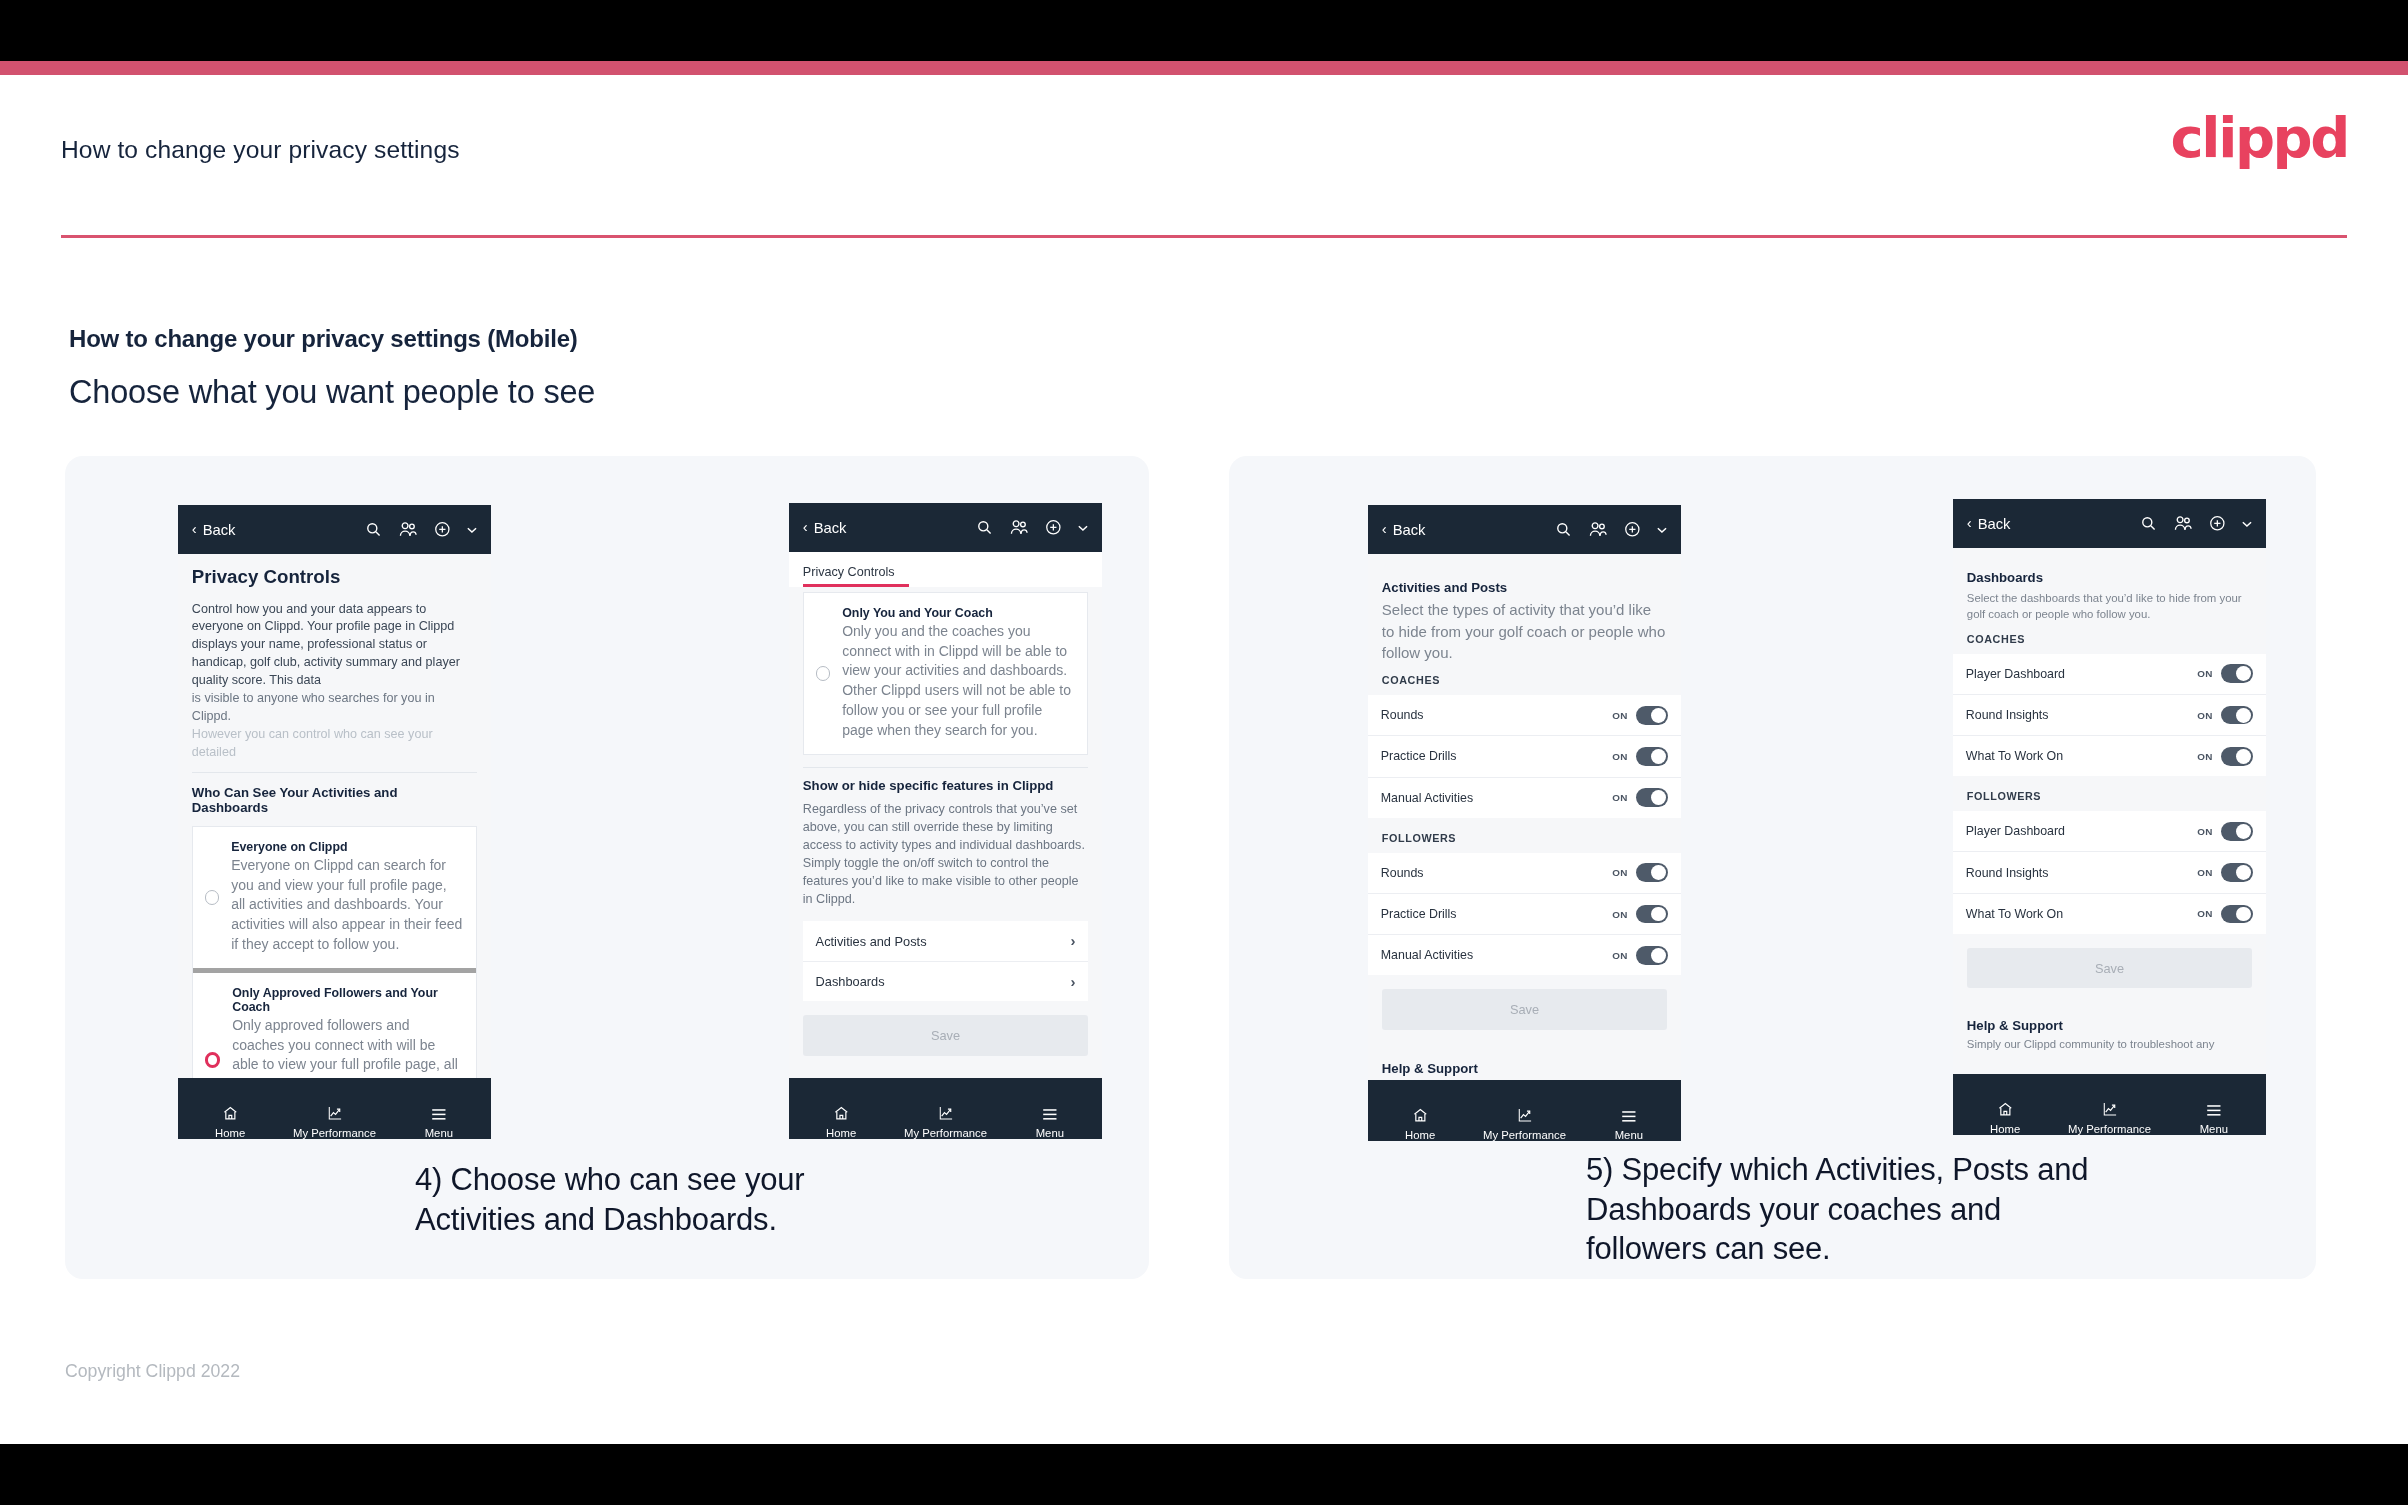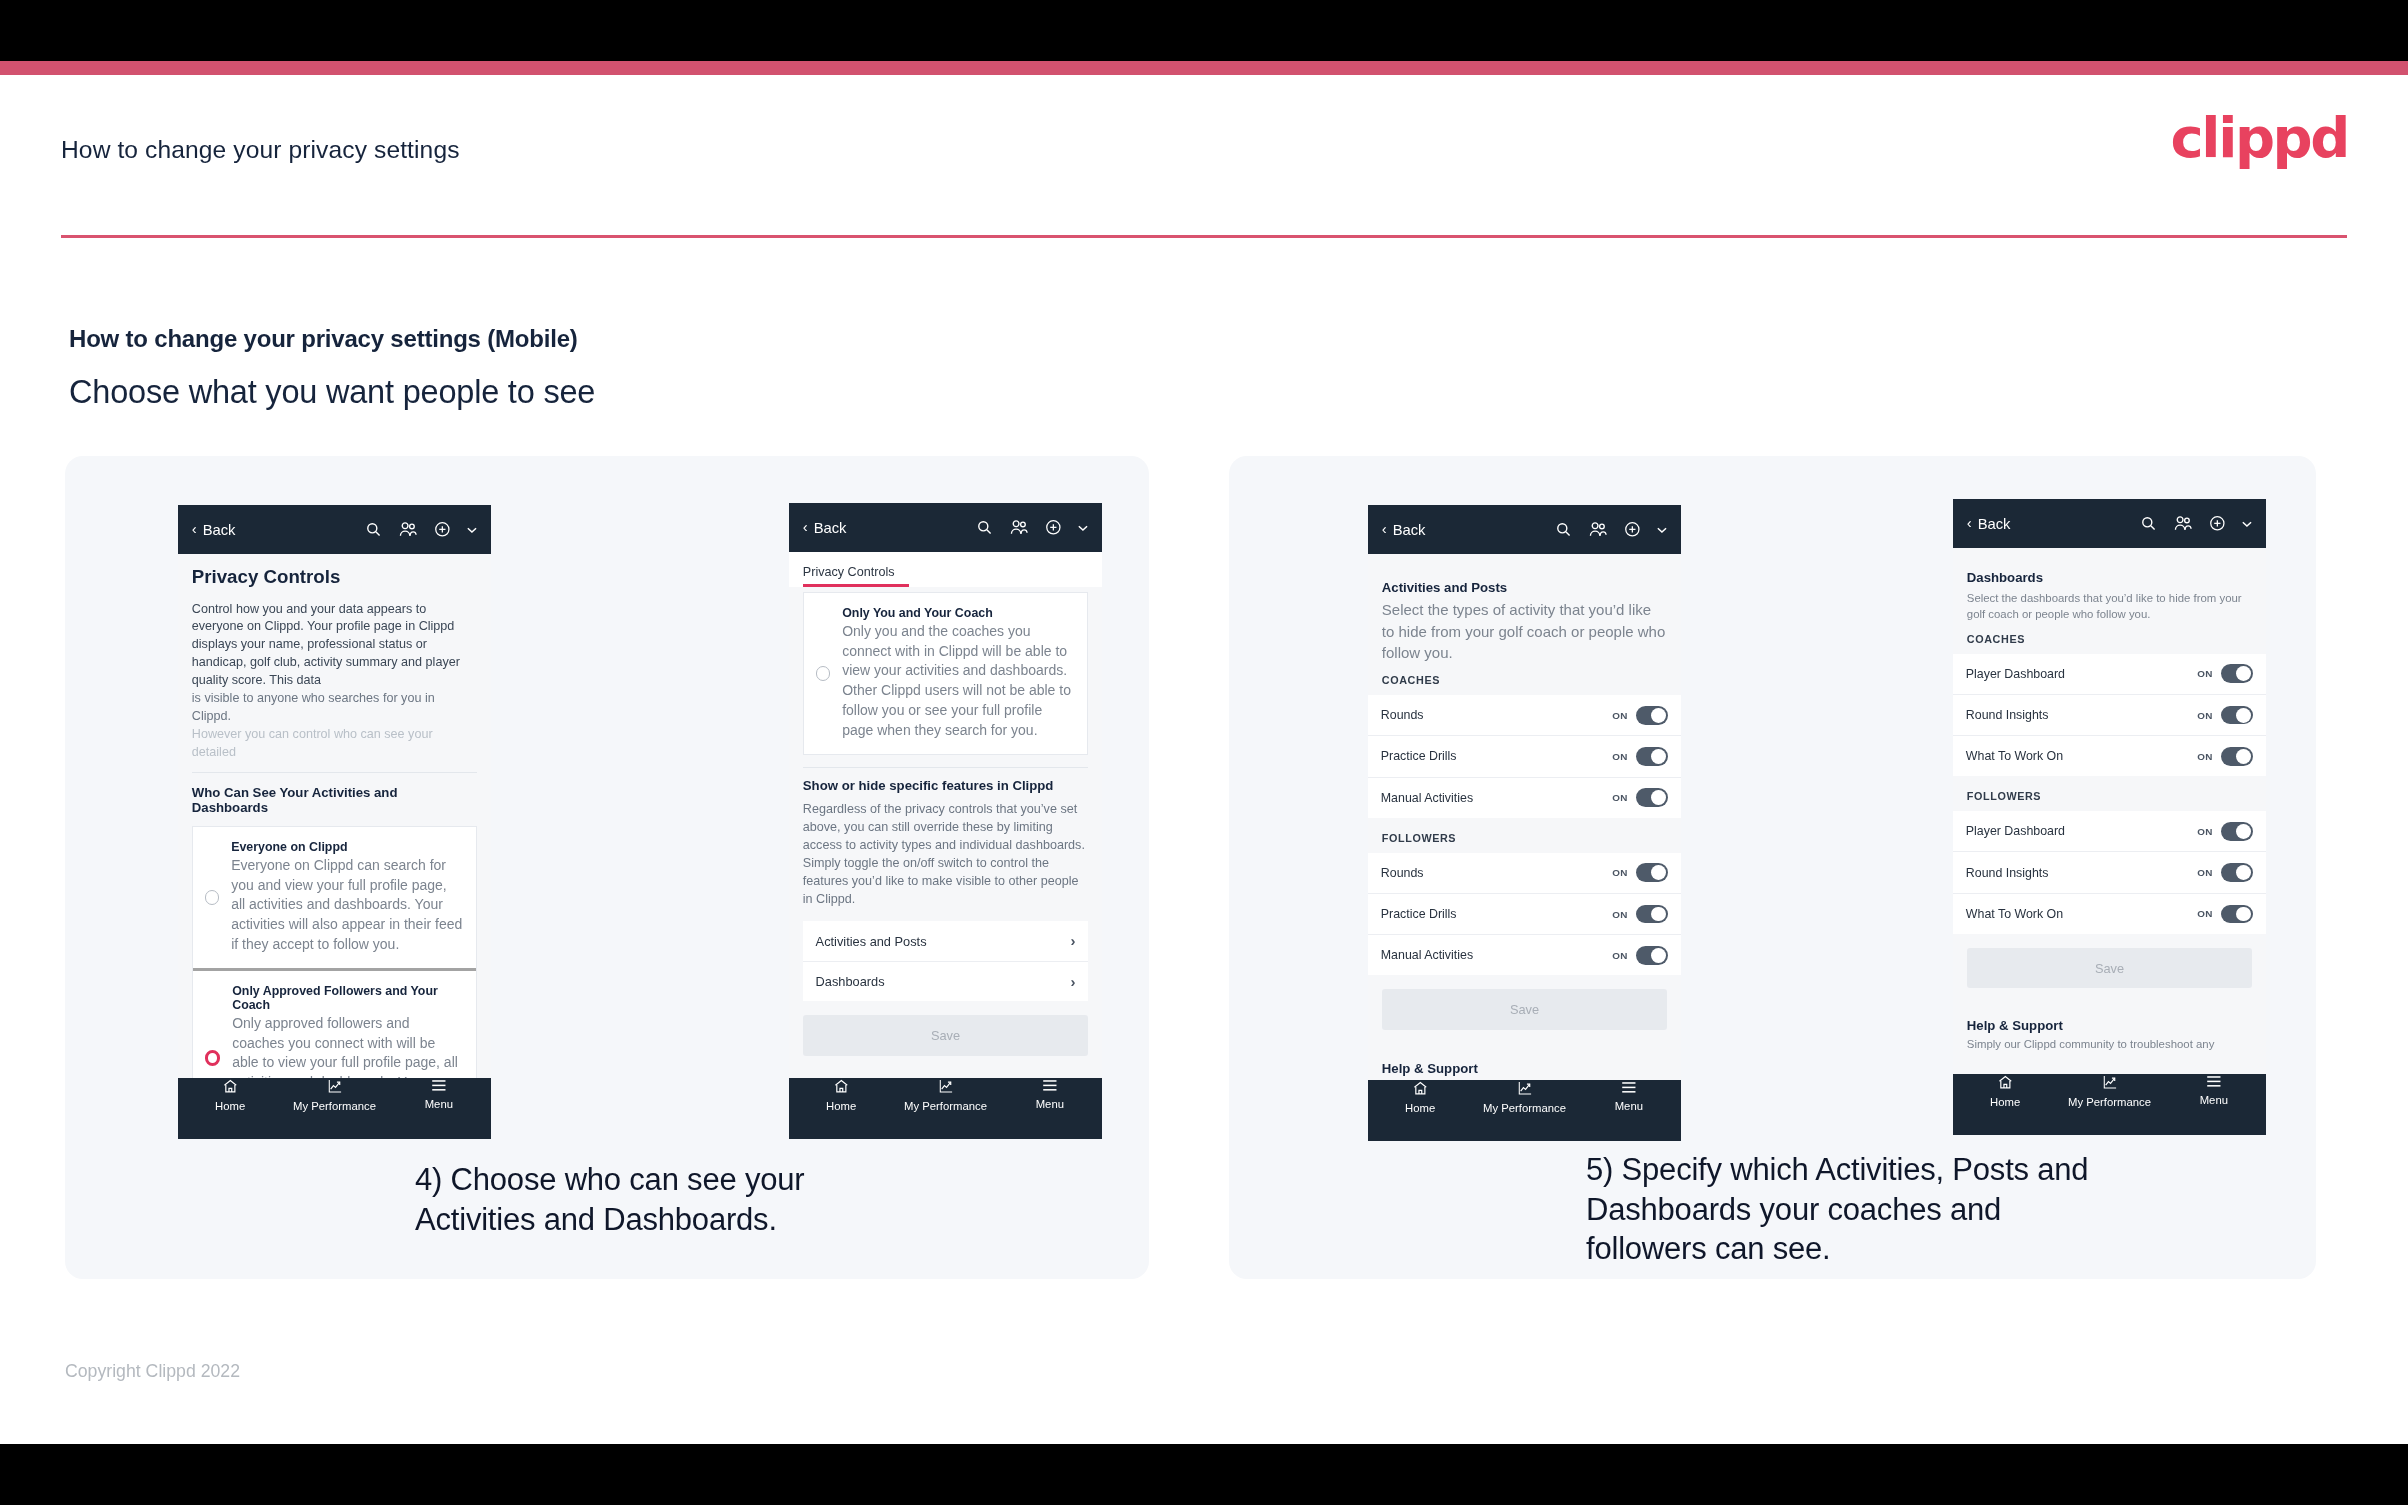--- a/index.html
+++ b/index.html
@@ -70,37 +70,37 @@
   }
   .pnav-back { display:flex; align-items:center; gap:5.9px; color:#fff; font-size:14.8px; }
   .pnav-back .chev { font-size:14.8px; line-height:1; }
   .pnav-icons { display:flex; align-items:center; gap:16.7px; }
   .pnav-icons svg { display:block; }
 
   
   .pbottom {
     position:absolute; left:0; bottom:0; width:100%; height:61px;
     background:#1b2836;
-    display:flex; align-items:flex-start;
+    display:flex; align-items:flex-end;
   }
   .pbottom-item { flex:1; display:flex; flex-direction:column; align-items:center; gap:4.9px; color:#fff; }
   .pbottom-item .lbl { font-size:11.3px; }
   .pbottom-item svg { display:block; }
 
   
   .p-h1 { font-size:18.7px; font-weight:700; color:#16243c; }
   .p-body { font-size:12.6px; line-height:1.42; color:#3b4756; }
   .p-body.fade1 { color:#6c7683; }
   .p-body.fade2 { color:#b9c0c8; }
   .p-sechead { font-size:13.2px; font-weight:700; color:#16243c; }
   .hr { height:1px; background:#e3e7ec; }
 
   .opt-card { background:#fff; border:1px solid #e6e9ee; }
   .opt-row { display:flex; align-items:center; padding:12.8px 11.8px; gap:11.8px; }
-  .opt-row + .opt-row { border-top:3px solid #a3a3a3; }
+  .opt-row + .opt-row { border-top:5px solid #a3a3a3; }
   .radio { width:14.8px; height:14.8px; border-radius:50%; border:1.6px solid #b6bcc4; flex:0 0 auto; }
   .radio.sel { border:3.9px solid #e0305c; width:15.8px; height:15.8px; }
   .opt-title { font-size:12.4px; font-weight:700; color:#16243c; margin-bottom:2px; }
   .opt-desc { font-size:14px; line-height:1.42; color:#7c848f; }
 
   .link-row {
     background:#fff; display:flex; align-items:center; justify-content:space-between;
     padding:11.8px 12.8px; font-size:12.8px; color:#28323f;
   }
   .link-row + .link-row { border-top:1px solid #eceef2; }

